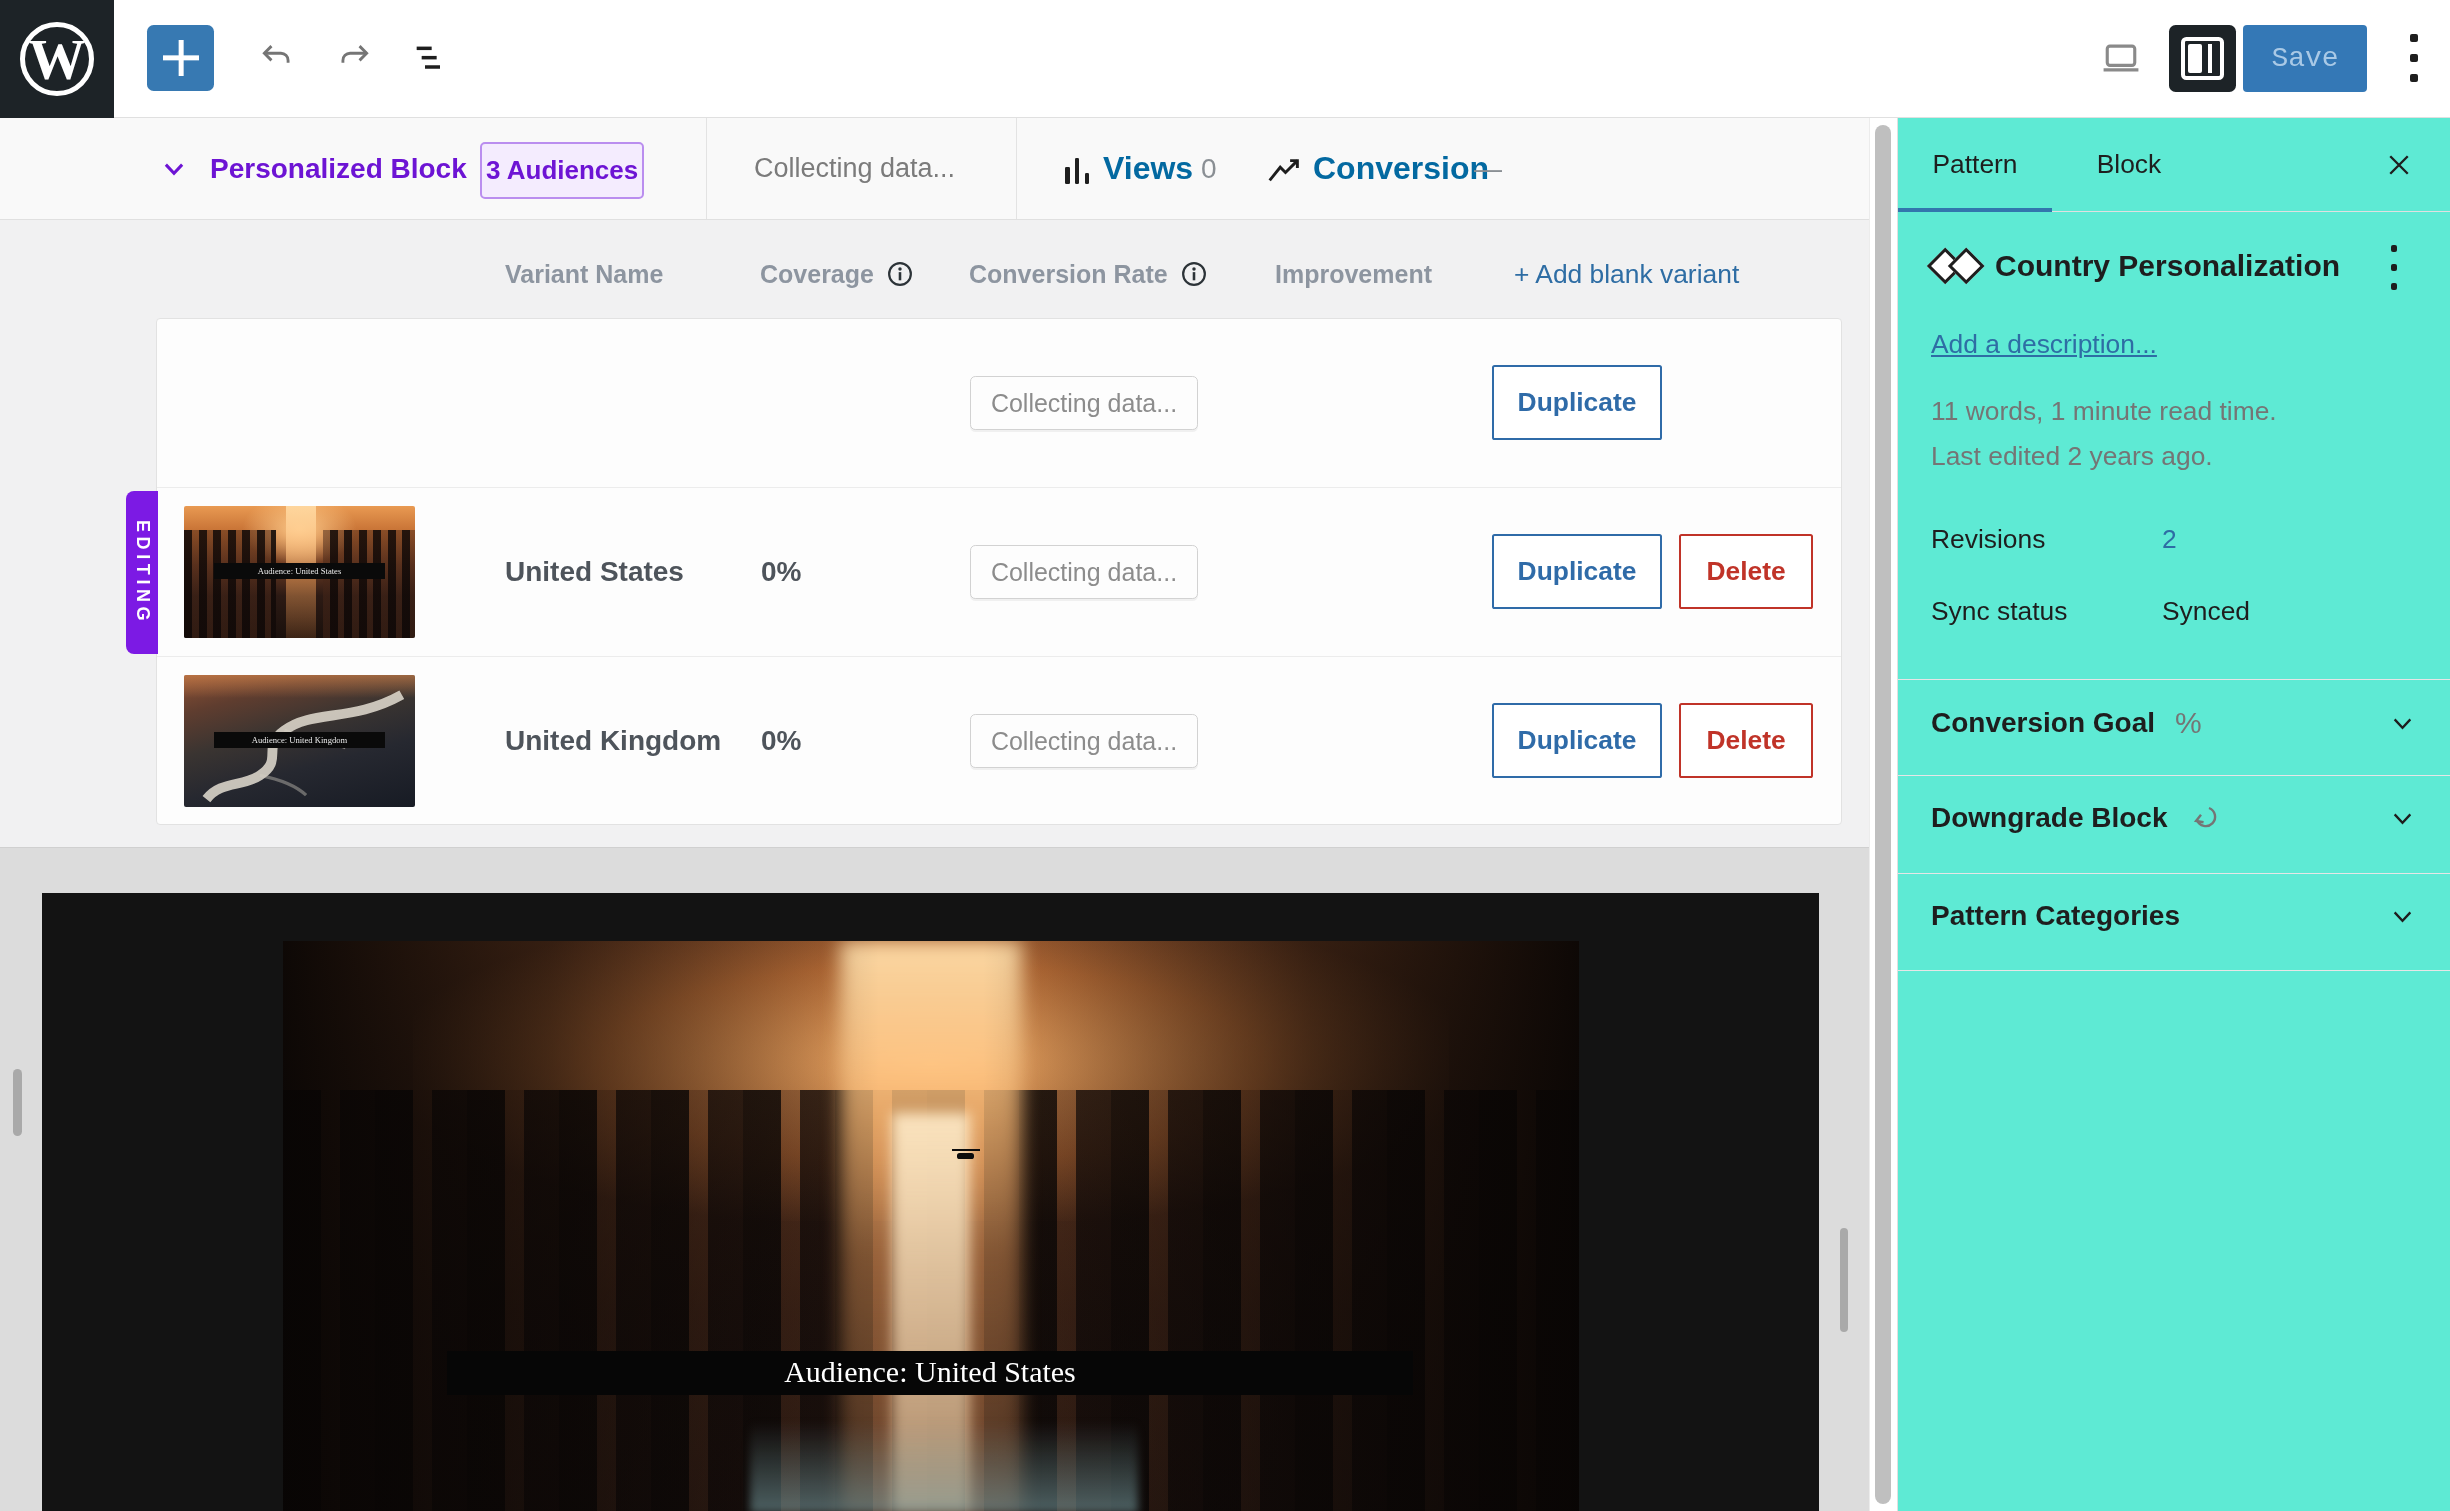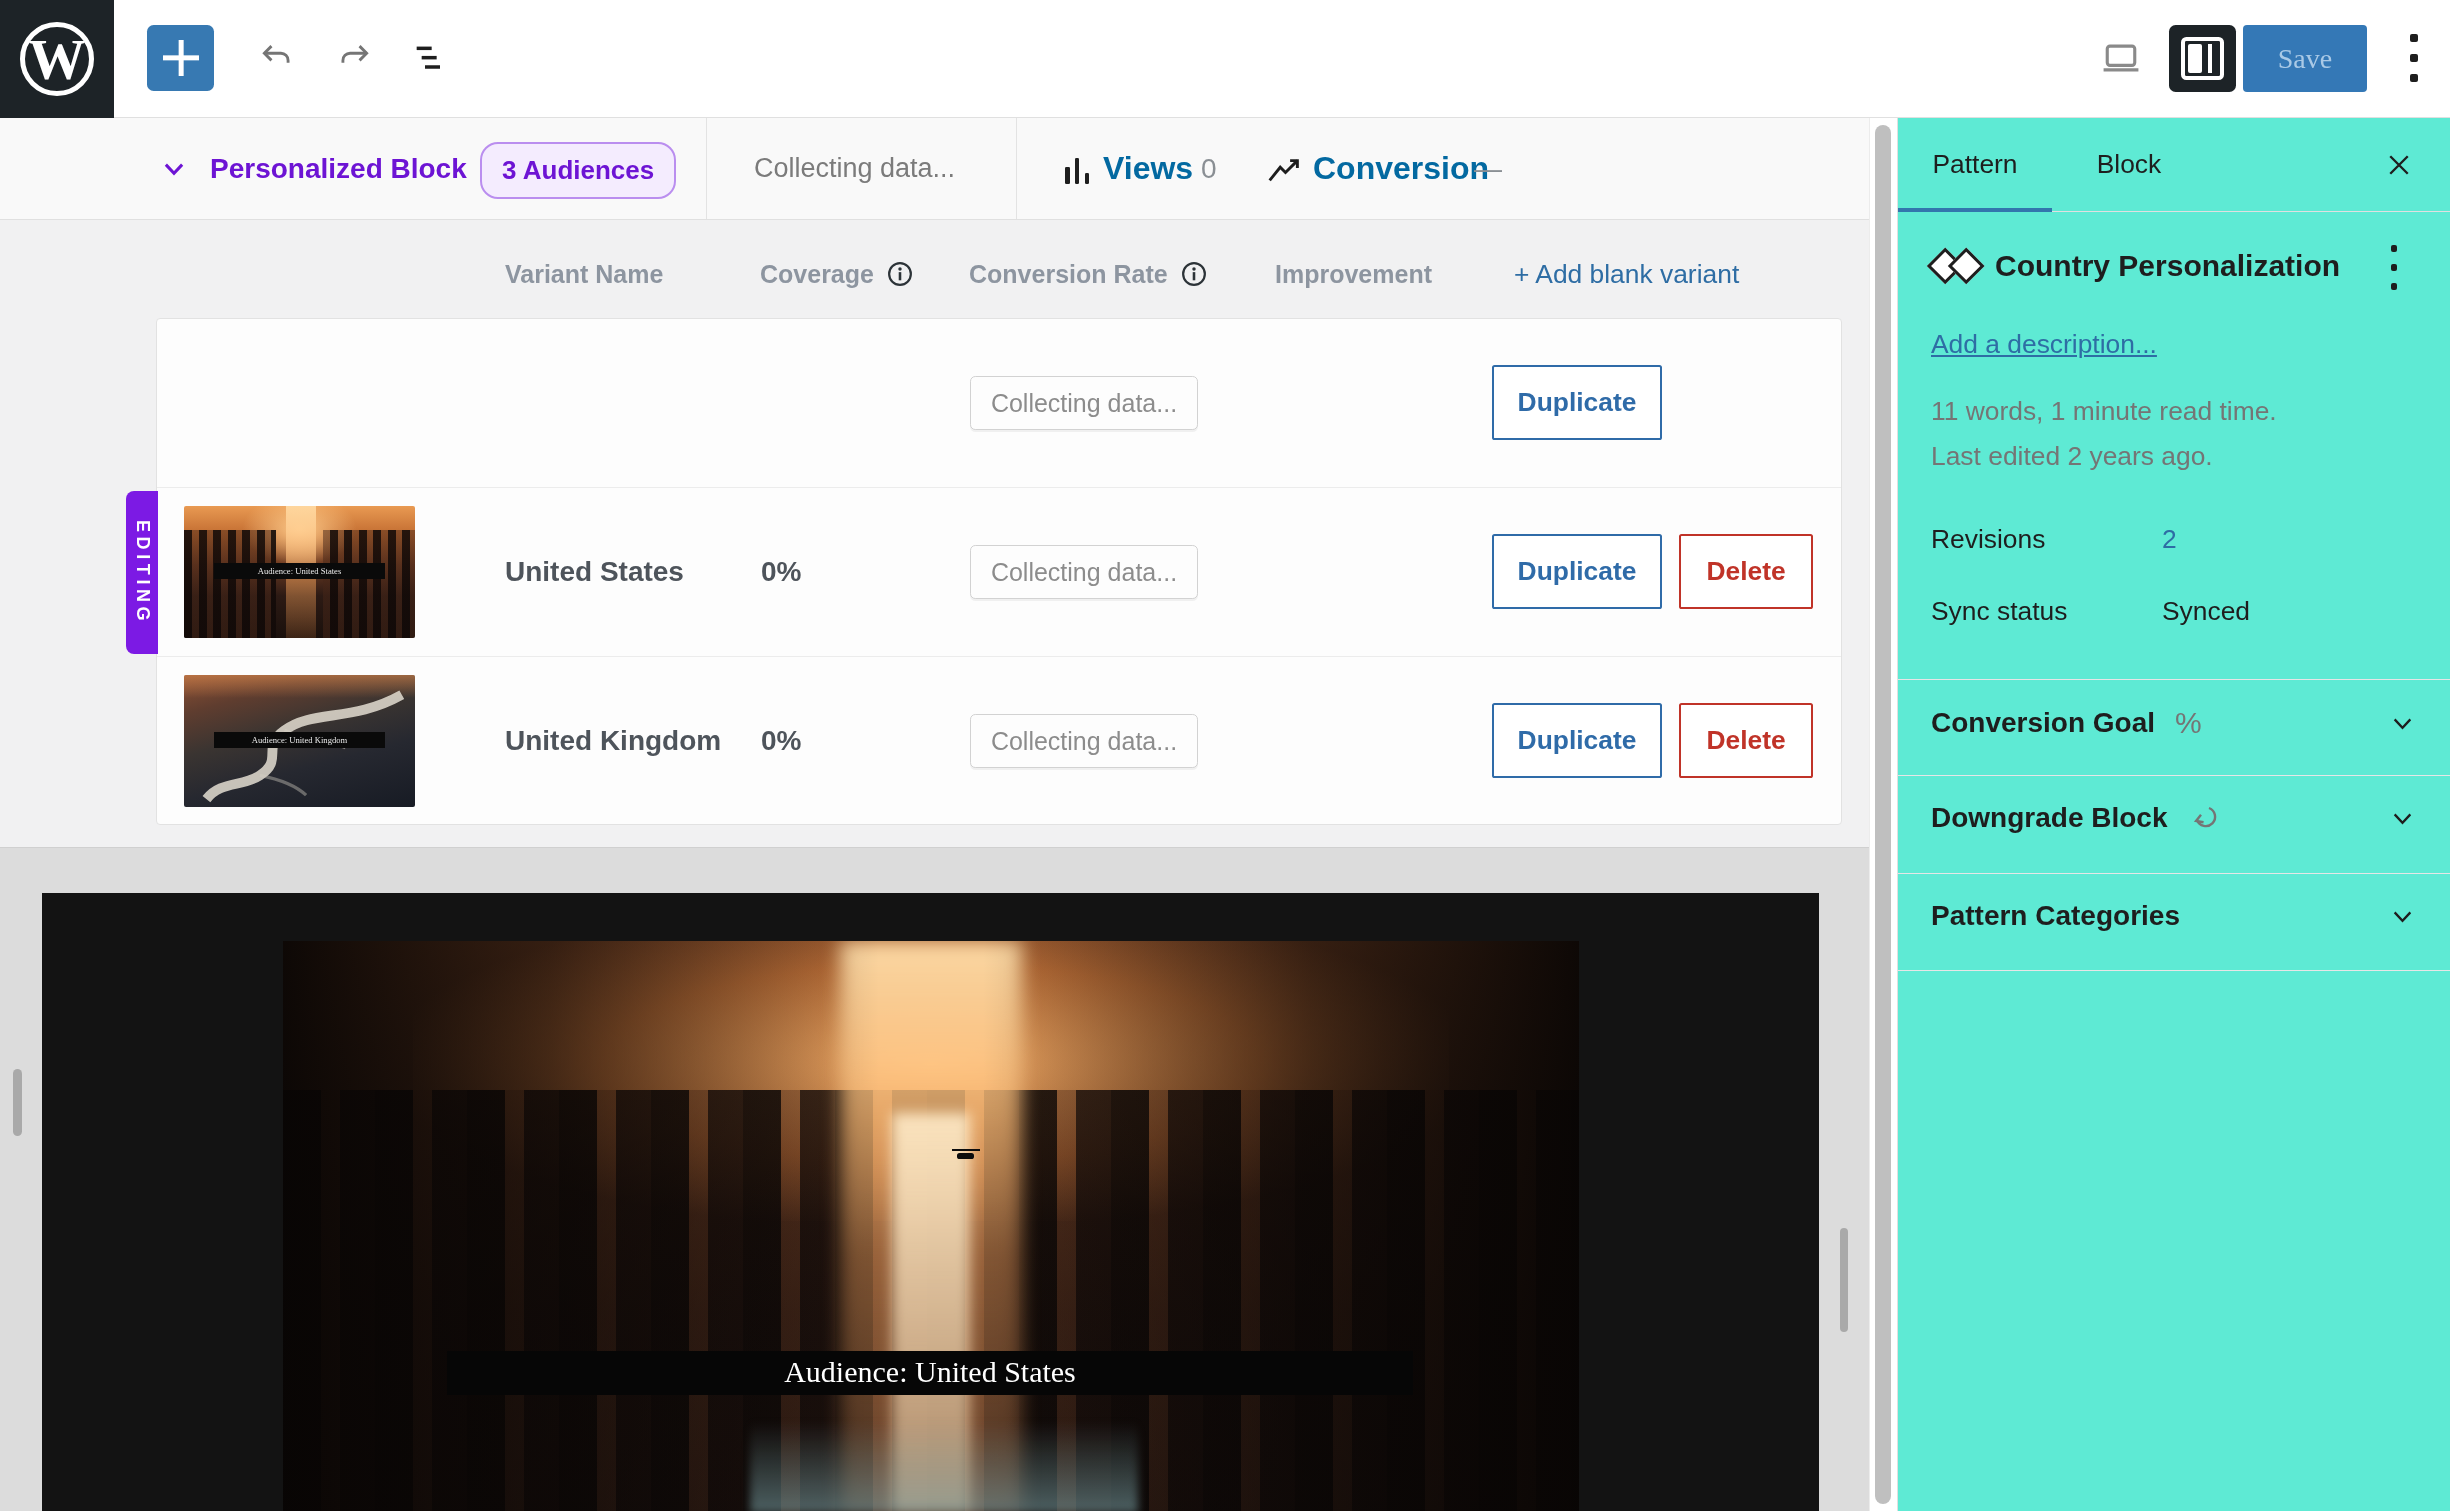--- a/index.html
+++ b/index.html
@@ -17,31 +17,31 @@
   .inserter::after{transform:translate(-50%,-50%) rotate(90deg)}
   .tb-icon-btn{position:absolute;top:25px;width:67px;height:66px;display:flex;align-items:center;justify-content:center;cursor:pointer}
   .doc-pill{position:absolute;left:825px;top:22px;width:810px;height:73px;background:#efefef;border-radius:8px;cursor:pointer}
   .doc-title{position:absolute;left:0;right:106px;top:0;height:100%;display:flex;align-items:center;justify-content:center;font-size:26.4px;color:#1e1e1e;white-space:nowrap}
   .doc-shortcut{position:absolute;right:30px;top:0;height:100%;display:flex;align-items:center;font-size:26.4px;color:#50575e}
   .toggle-btn{position:absolute;left:2169px;top:25px;width:67px;height:67px;background:#1d2327;border-radius:6.6px;cursor:pointer}
   .tg-outer{position:absolute;left:12px;top:12px;width:35px;height:35px;border:4px solid #fff;border-radius:5.3px}
   .tg-fill{position:absolute;left:2.6px;top:2.6px;bottom:2.6px;width:14.5px;background:#fff;border-radius:2px}
   .tg-line{position:absolute;left:22.5px;top:2.6px;bottom:2.6px;width:4px;background:#fff}
   .save-btn{position:absolute;left:2243px;top:25px;width:124px;height:67px;background:#3478b6;border-radius:4px;border:none;
-    color:#a9c9e6;font-size:28px;font-weight:500;display:flex;align-items:center;justify-content:center;cursor:pointer;font-family:Liberation Serif, serif}
+    color:#a9c9e6;font-size:28px;font-weight:500;display:flex;align-items:center;justify-content:center;cursor:pointer;font-family:Liberation Mono, monospace}
   .kebab{display:flex;flex-direction:column;gap:12.6px;align-items:center}
   .kebab i{width:7.3px;height:7.3px;background:#1e1e1e;border-radius:2px}
   .kebab-btn{position:absolute;left:2389px;top:25px;width:50px;height:66px;display:flex;align-items:center;justify-content:center;cursor:pointer}
 
   
   .subbar{position:absolute;left:0;top:118px;width:1869px;height:101px;background:#f9f9f9;border-bottom:0.7px solid #e0e0e0;z-index:20}
   .sb-div{position:absolute;top:0;bottom:0;width:1.3px;background:#e3e3e3}
   .pb-chevron{position:absolute;left:159px;top:36px;width:30px;height:30px}
   .pb-label{position:absolute;left:210px;top:0;height:101px;display:flex;align-items:center;font-size:28px;font-weight:bold;color:#6d14d4;cursor:pointer}
-  .aud-badge{position:absolute;left:480px;top:24.4px;height:53px;padding:0 20px;border:2px solid #ba8eef;border-radius:18px;background:#f4ecfe;
+  .aud-badge{position:absolute;left:480px;top:24.4px;height:53px;padding:0 4px;border:2px solid #ba8eef;border-radius:5px;background:#f4ecfe;
     color:#6d14d4;font-size:26px;font-weight:bold;display:flex;align-items:center;cursor:pointer}
   .sb-collecting{position:absolute;left:754px;top:0;height:101px;display:flex;align-items:center;font-size:27px;color:#7b7b7b}
   .views-icon{position:absolute;left:1065px;top:38px;width:30px;height:28px;display:flex;align-items:flex-end;gap:5.3px}
   .views-icon i{width:4.6px;background:#1e1e1e;border-radius:1.3px}
   .metric-label{position:absolute;top:0;height:101px;display:flex;align-items:center;font-size:32px;font-weight:600;color:#0369a1;cursor:pointer}
   .metric-value{position:absolute;top:0;height:101px;display:flex;align-items:center;font-size:28px;color:#8a8f94}
 
   
   .tsection{position:absolute;left:0;top:219px;width:1869px;height:628px;background:#f1f1f2}
   .thead{position:absolute;top:40px;height:30px;line-height:30px;font-size:25px;font-weight:600;color:#8d95a0;white-space:nowrap}

